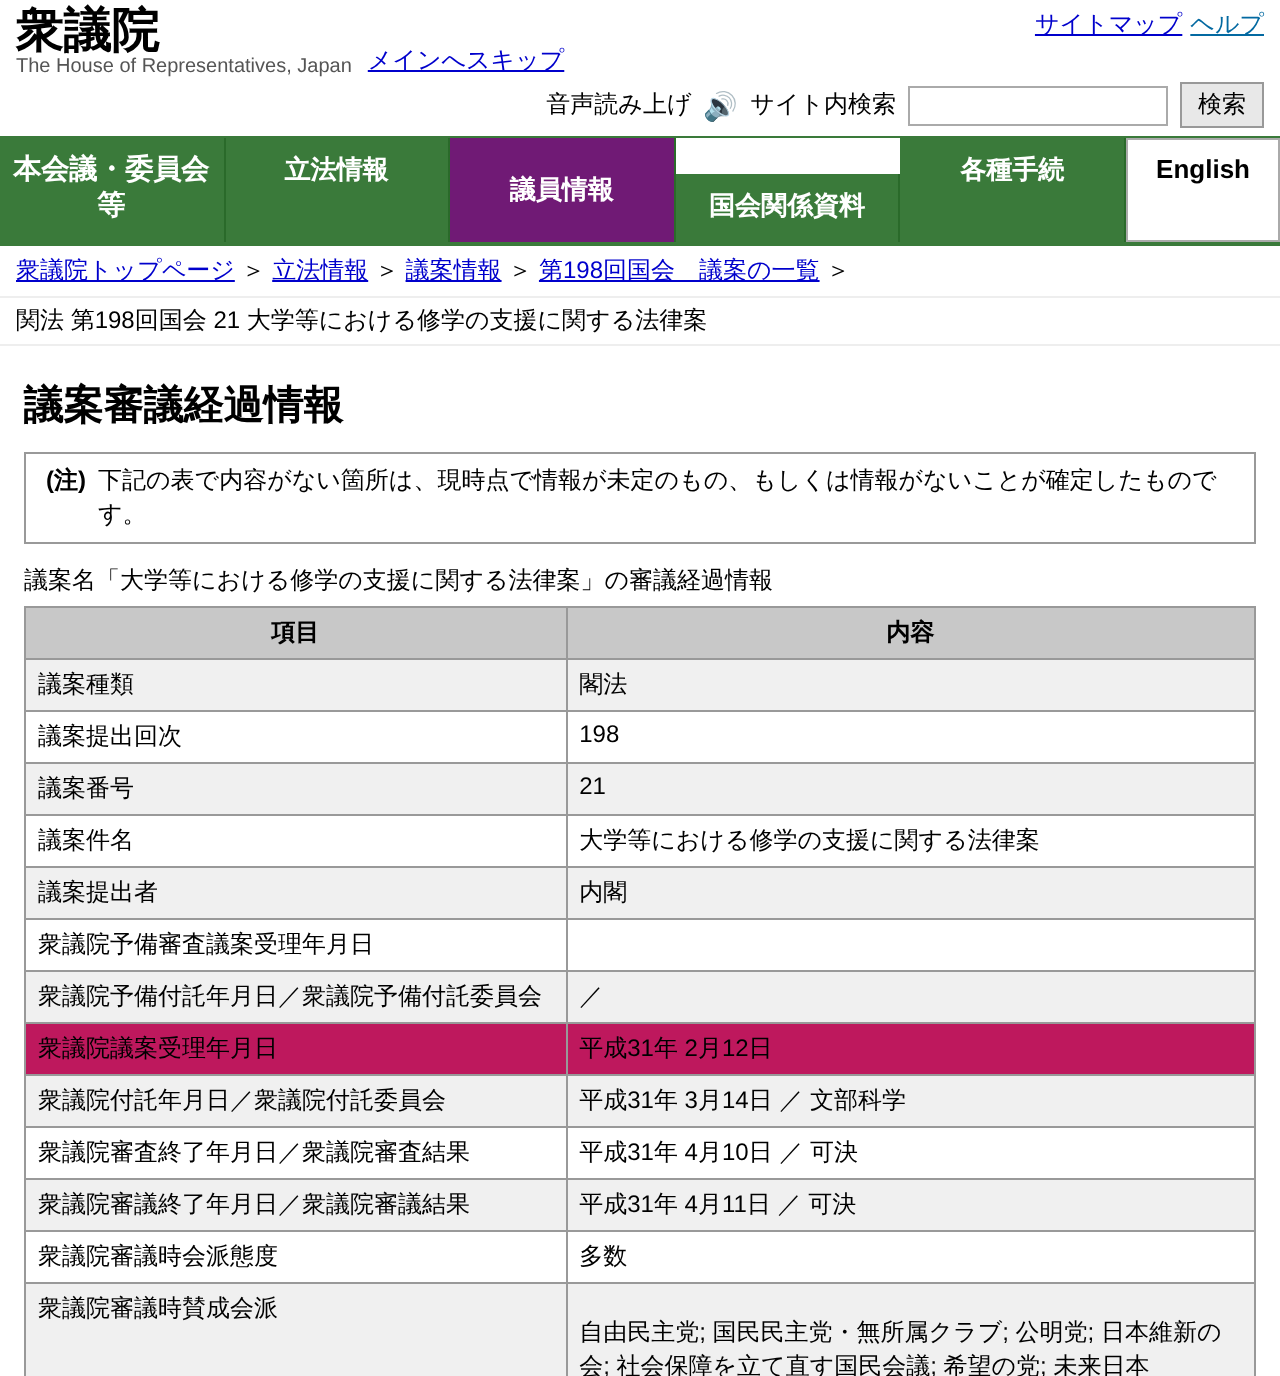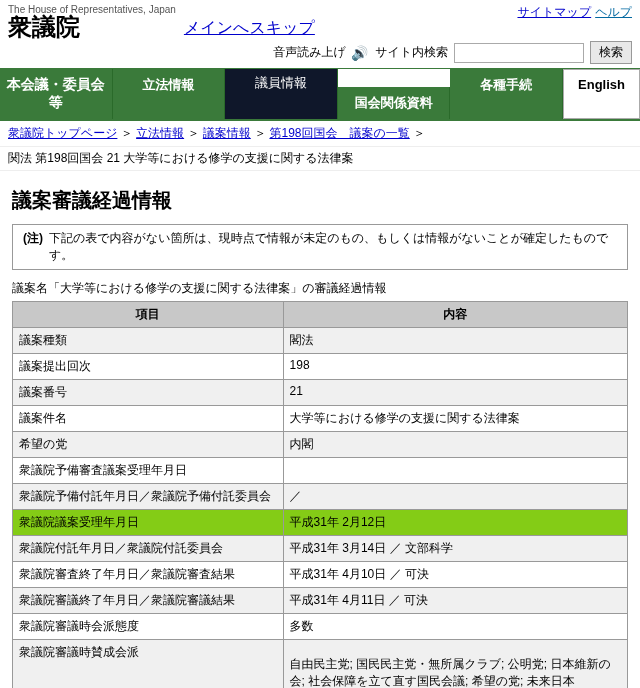--- a/index.html
+++ b/index.html
@@ -15,43 +15,43 @@
     .header-top { display: flex; justify-content: space-between; align-items: flex-start; padding: 4px 8px 0 8px; }
     .header-bottom { display: flex; justify-content: flex-end; align-items: center; gap: 6px; padding: 2px 8px 4px 8px; font-size: 12px; }
   </style>
 </head>
 <body>
 
 <div>
   <div class="header-top">
     <div style="display:flex;align-items:flex-end;gap:8px;">
       <div>
+        <div style="font-size:24px;font-weight:bold;color:#000;line-height:1;">衆議院</div>
         <div style="font-size:10px;color:#555;">The House of Representatives, Japan</div>
-        <div style="font-size:24px;font-weight:bold;color:#000;line-height:1;">衆議院</div>
       </div>
-      <a style="font-size:16px;color:#00c;text-decoration:underline;">メインへスキップ</a>
+      <a style="font-size:12px;color:#00c;text-decoration:underline;">メインへスキップ</a>
     </div>
     <div style="display:flex;gap:4px;font-size:12px;margin-left:31px;">
       <a style="color:#00c;text-decoration:underline;">サイトマップ</a>
       <a style="color:#0369a1;text-decoration:underline;">ヘルプ</a>
     </div>
   </div>
   <div class="header-bottom">
     <span style="font-size:12px;">音声読み上げ</span>
     <span style="font-size:14px;">🔊</span>
     <span style="font-size:12px;">サイト内検索</span>
     <input type="text" style="border: 1px solid rgb(170, 170, 170); padding: 2px 4px; width: 130px; font-size: 12px;">
     <button style="background:#e8e8e8;border:1px solid #999;padding:2px 8px;font-size:12px;cursor:pointer;">検索</button>
   </div>
 </div>
 
 <div style="display:flex;border-top:1px solid #3a7a3a;border-bottom:2px solid #3a7a3a;">
   <div style="flex:1;background:#3a7a3a;color:#fff;text-align:center;padding:7px 4px;font-size:14px;font-weight:bold;border-right:1px solid #2a6a2a;cursor:pointer;">本会議・委員会等</div>
   <div style="flex:1;background:#3a7a3a;color:#fff;text-align:center;padding:7px 4px;font-size:13px;font-weight:bold;border-right:1px solid #2a6a2a;cursor:pointer;">立法情報</div>
-  <div style="flex:1;background:#0f172a;color:#fff;text-align:center;padding:5px 4px;font-size:13px;font-weight:normal;border-right:1px solid #2a6a2a;cursor:pointer;">議員情報</div>
+  <div style="flex:1;background:#701a75;color:#fff;text-align:center;padding:17px 4px;font-size:13px;font-weight:bold;border-right:1px solid #2a6a2a;cursor:pointer;">議員情報</div>
   <div style="flex:1;background:#3a7a3a;color:#fff;text-align:center;padding:7px 4px;font-size:13px;font-weight:bold;border-right:1px solid #2a6a2a;cursor:pointer;margin-top:18px;">国会関係資料</div>
   <div style="flex:1;background:#3a7a3a;color:#fff;text-align:center;padding:7px 4px;font-size:13px;font-weight:bold;border-right:1px solid #2a6a2a;cursor:pointer;">各種手続</div>
   <div style="background:#fff;color:#000;padding:7px 14px;font-size:13px;font-weight:bold;border:1px solid #aaa;cursor:pointer;white-space:nowrap;">English</div>
 </div>
 
 <div style="padding:4px 8px;font-size:12px;border-bottom:1px solid #eee;">
   <a style="color:#00c;text-decoration:underline;">衆議院トップページ</a>
   <span> ＞ </span>
   <a style="color:#00c;text-decoration:underline;">立法情報</a>
   <span> ＞ </span>
@@ -91,32 +91,32 @@
         </tr>
         <tr style="background: rgb(240, 240, 240);">
           <td style="border: 1px solid rgb(153, 153, 153); padding: 4px 6px; vertical-align: top;">議案番号</td>
           <td style="border: 1px solid rgb(153, 153, 153); padding: 4px 6px; vertical-align: top;">21</td>
         </tr>
         <tr style="background: rgb(255, 255, 255);">
           <td style="border: 1px solid rgb(153, 153, 153); padding: 4px 6px; vertical-align: top;">議案件名</td>
           <td style="border: 1px solid rgb(153, 153, 153); padding: 4px 6px; vertical-align: top;">大学等における修学の支援に関する法律案</td>
         </tr>
         <tr style="background: rgb(240, 240, 240);">
-          <td style="border: 1px solid rgb(153, 153, 153); padding: 4px 6px; vertical-align: top;">希望の党</td>
+          <td style="border: 1px solid rgb(153, 153, 153); padding: 4px 6px; vertical-align: top;">議案提出者</td>
           <td style="border: 1px solid rgb(153, 153, 153); padding: 4px 6px; vertical-align: top;">内閣</td>
         </tr>
         <tr style="background: rgb(255, 255, 255);">
           <td style="border: 1px solid rgb(153, 153, 153); padding: 4px 6px; vertical-align: top; margin-top: 43px;">衆議院予備審査議案受理年月日</td>
           <td style="border: 1px solid rgb(153, 153, 153); padding: 4px 6px; vertical-align: top;"></td>
         </tr>
         <tr style="background: rgb(240, 240, 240);">
           <td style="border: 1px solid rgb(153, 153, 153); padding: 4px 6px; vertical-align: top;">衆議院予備付託年月日／衆議院予備付託委員会</td>
           <td style="border: 1px solid rgb(153, 153, 153); padding: 4px 6px; vertical-align: top;">／</td>
         </tr>
-        <tr style="background: #84cc16; border-radius: 13px;">
+        <tr style="background: #be185d; border-radius: 13px;">
           <td style="border: 1px solid rgb(153, 153, 153); padding: 4px 6px; vertical-align: top;">衆議院議案受理年月日</td>
           <td style="border: 1px solid rgb(153, 153, 153); padding: 4px 6px; vertical-align: top;">平成31年 2月12日</td>
         </tr>
         <tr style="background: rgb(240, 240, 240);">
           <td style="border: 1px solid rgb(153, 153, 153); padding: 4px 6px; vertical-align: top;">衆議院付託年月日／衆議院付託委員会</td>
           <td style="border: 1px solid rgb(153, 153, 153); padding: 4px 6px; vertical-align: top; margin-left: 12px;">平成31年 3月14日 ／ 文部科学</td>
         </tr>
         <tr style="background: rgb(255, 255, 255); margin-top: 40px;">
           <td style="border: 1px solid rgb(153, 153, 153); padding: 4px 6px; vertical-align: top;">衆議院審査終了年月日／衆議院審査結果</td>
           <td style="border: 1px solid rgb(153, 153, 153); padding: 4px 6px; vertical-align: top;">平成31年 4月10日 ／ 可決</td>

